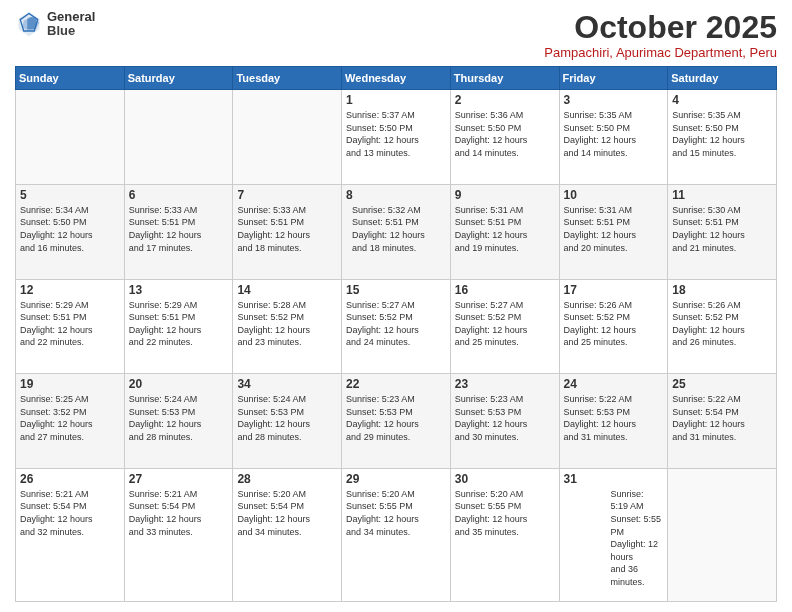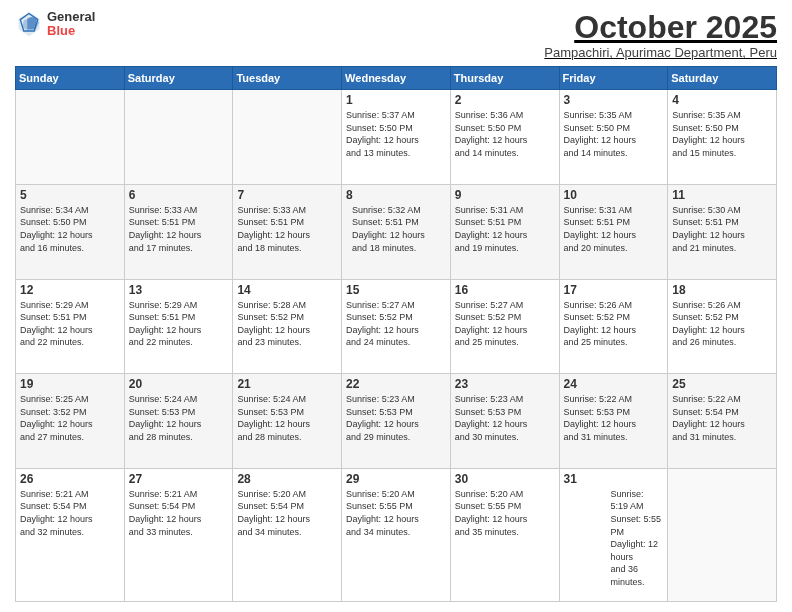--- a/index.html
+++ b/index.html
@@ -34,39 +34,38 @@
       line-height: 1.1;
     }
     .logo-general {
       font-size: 13px;
       font-weight: bold;
       color: #333;
     }
     .logo-blue {
       font-size: 13px;
       font-weight: bold;
-      color: #ef4444;
+      color: #404040;
     }
     .logo-icon {
       width: 28px;
       height: 28px;
     }
     .title-block {
       text-align: right;
-      text-decoration: underline;
     }
     .month-title {
       font-size: 32px;
       font-weight: bold;
       color: #333;
       line-height: 1.1;
     }
     .subtitle {
       font-size: 13px;
-      color: #404040;
+      color: #b91c1c;
     }
     .calendar {
       flex: 1;
       border: 1px solid #ccc;
       border-collapse: collapse;
       width: 100%;
       table-layout: fixed;
     }
     .calendar th {
       background: #2a6db5;
@@ -283,21 +282,21 @@
 and 27 minutes.</div>
           </td>
           <td>
             <span class="day-number">20</span>
             <div class="day-info" style="white-space: pre-line;">Sunrise: 5:24 AM
 Sunset: 5:53 PM
 Daylight: 12 hours
 and 28 minutes.</div>
           </td>
           <td>
-            <span class="day-number">21</span>
+            <span class="day-number">34</span>
             <div class="day-info" style="white-space: pre-line;">Sunrise: 5:24 AM
 Sunset: 5:53 PM
 Daylight: 12 hours
 and 28 minutes.</div>
           </td>
           <td>
             <span class="day-number">22</span>
             <div class="day-info" style="white-space: pre-line;">Sunrise: 5:23 AM
 Sunset: 5:53 PM
 Daylight: 12 hours

